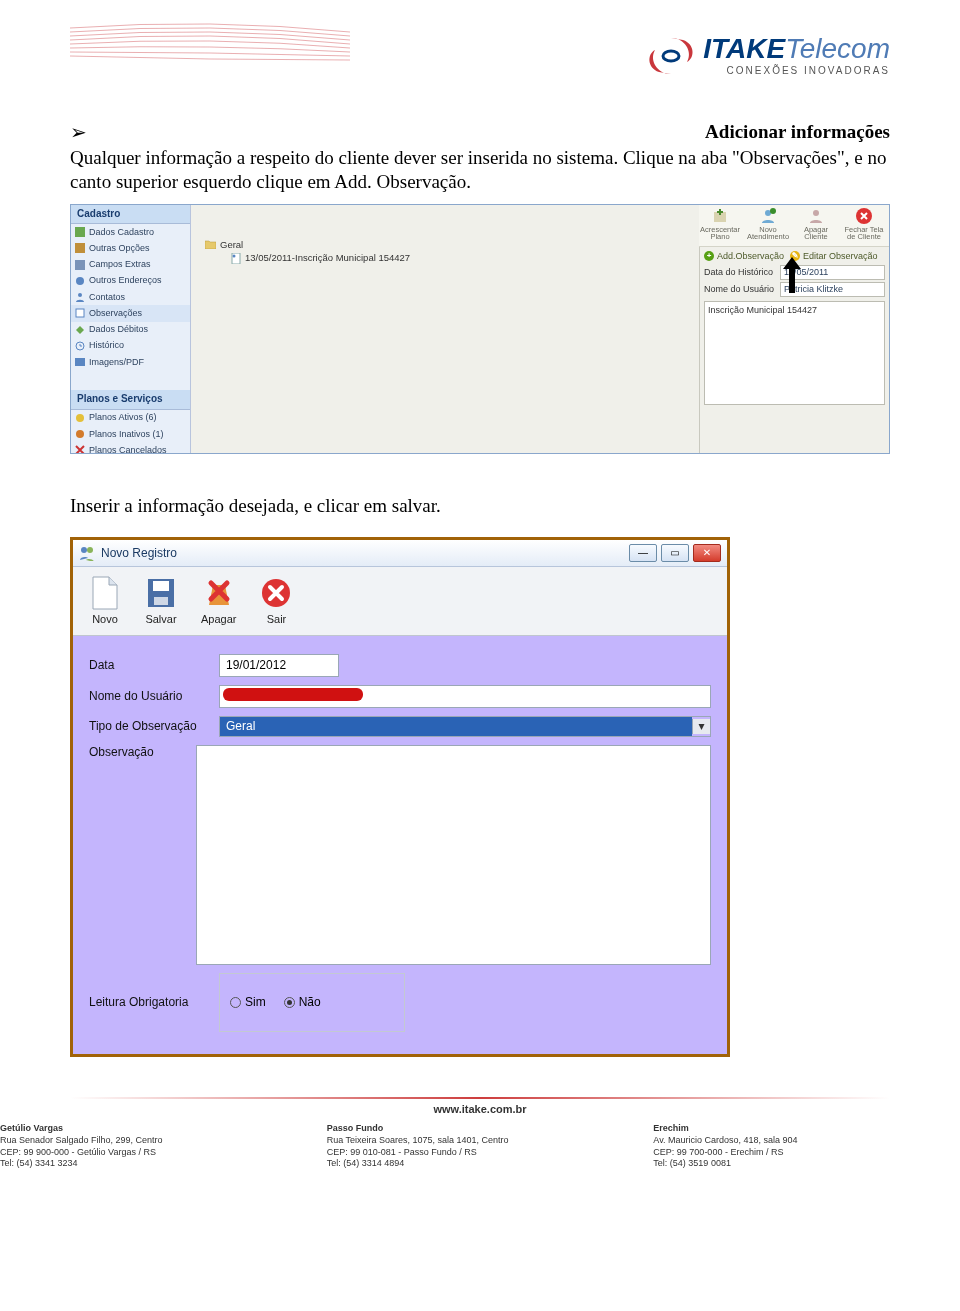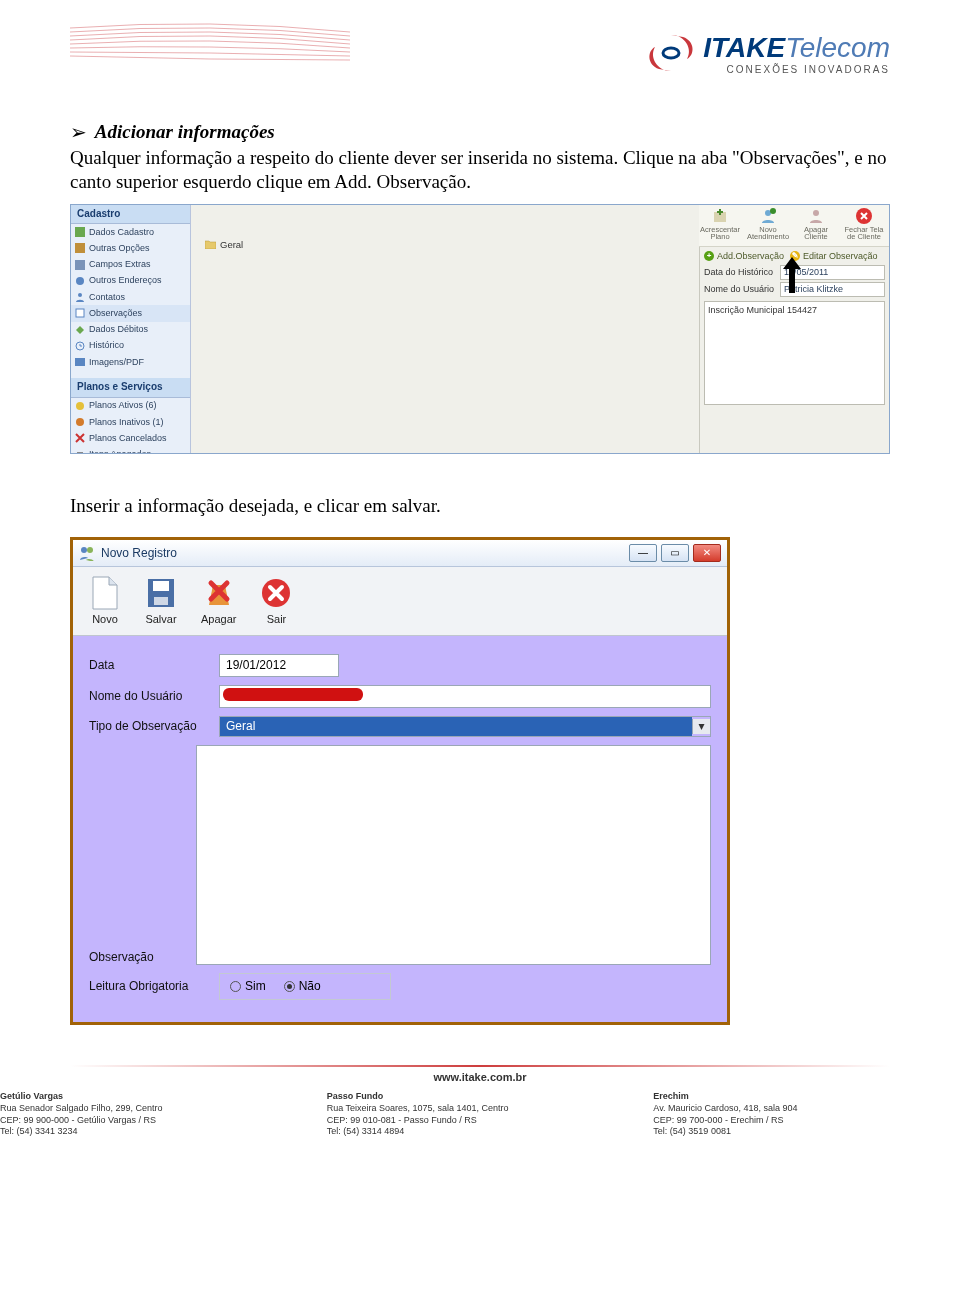--- a/index.html
+++ b/index.html
@@ -2,33 +2,33 @@
 <html><head>
 <meta charset="utf-8">
 <style>
   * { box-sizing: border-box; margin: 0; padding: 0; }
   body { font-family: Arial, sans-serif; background: #fff; width: 960px; margin: 0 auto; color: #000; }
   
   
   .page-header { padding: 10px 70px 0 70px; position: relative; height: 80px; }
   .swirl { position: absolute; left: 70px; top: 18px; width: 280px; height: 50px; }
   .swirl svg { width: 100%; height: 100%; }
-  .brand { position: absolute; right: 70px; top: 23px; height: 60px; display: flex; align-items: center; }
+  .brand { position: absolute; right: 70px; top: 16px; height: 60px; display: flex; align-items: flex-end; }
   .brand-logo { width: 52px; height: 40px; margin-right: 6px; }
   .brand-text { display: flex; flex-direction: column; }
   .brand-name { font-size: 28px; font-weight: bold; font-style: italic; }
   .brand-name .b1 { color: #003a7a; }
   .brand-name .b2 { color: #4f7bb5; font-weight: normal; }
   .brand-tag { font-size: 10px; letter-spacing: 2px; color: #555; text-align: right; }
 
   
   .content { padding: 0 70px; font-family: "Times New Roman", serif; font-size: 19px; line-height: 1.25; }
   .heading-row { display:flex; align-items:flex-start; margin-top:40px;}
   .chev { font-size: 20px; color:#000; margin-right:8px; line-height:1.2;}
-  .title-center { flex:1; text-align:left;font-style:italic;}
+  .title-center { flex:1; text-align:right;}
   .bold { font-weight: bold; }
   .para { margin: 2px 0 10px 0; }
 
   
   .shot1 { border: 1px solid #8aa7cc; display: flex; font-family: "Segoe UI", Tahoma, sans-serif; font-size: 10px; background: #f2f3f0; height: 250px; margin-bottom: 40px; position: relative; overflow: hidden; }
   .s1-side { width: 120px; background: #e8eff9; border-right: 1px solid #b8c4dd; }
   .s1-grp { background: #c9ddf3; border-bottom:1px solid #a8bbd8; padding:3px 6px; font-size:10px; font-weight:bold; color:#1a3d6e;}
   .s1-item { padding: 2.5px 4px 2.5px 18px; font-size: 9px; color: #2e435f; cursor: default; position: relative; white-space:nowrap;}
   .s1-item .ic { position:absolute; left:4px; top:3px; width:10px; height:10px; }
   .s1-item.hl { background: #d8e5f6; }
@@ -69,22 +69,22 @@
   .s2-row label { width:130px; font-size:12px; color:#111;}
   .s2-in { border:1px solid #9aa7b6; padding:3px 6px; font-size:12px; background:#fff;}
   .s2-in.date { width:120px;}
   .s2-in.full { flex:1;}
   .redact { position:relative; }
   .redact::before { content:""; position:absolute; left:3px; top:2px; width:140px; height:13px; background:#d01111; border-radius:6px;}
   .s2-select { flex:1; border:1px solid #9aa7b6; display:flex; align-items:center;}
   .s2-select .sv { flex:1; padding:2px 6px; background:#2a63b5; color:#fff; font-size:12px;}
   .s2-select .sarrow { width:18px; text-align:center; color:#333; background:#e7eaef; border-left:1px solid #9aa7b6;}
   .s2-ta { width:100%; height:220px; border:1px solid #9aa7b6; background:#fff; margin-left:0;}
-  .s2-ta-row { align-items:flex-end;}
-  .s2-radio-row { display:flex; align-items:flex-start; gap:18px; border:1px solid #c3c9d2; padding:5px 10px; width:172px;}
+  .s2-ta-row { align-items:flex-start;}
+  .s2-radio-row { display:flex; align-items:flex-start; gap:18px; border:1px solid #c3c9d2; padding:21px 10px; width:186px;}
   .s2-radio { display:flex; align-items:center; gap:4px; font-size:12px;}
   .s2-radio .rc { width:11px; height:11px; border:1px solid #555; border-radius:50%; display:flex; align-items:center; justify-content:center;}
   .s2-radio .rc.checked::after { content:""; width:5px; height:5px; background:#333; border-radius:50%;}
 
   
   .footer-rule { margin: 40px 70px 4px 70px; height:2px; background: linear-gradient(90deg, rgba(200,40,40,0)0%, rgba(200,40,40,0.9)50%, rgba(200,40,40,0)100%);}
   .footer-url { text-align:center; font-size:11px; font-weight:bold; color:#333; margin-bottom:8px;}
   .footer-cols { display:flex; padding:0 0 10px 0; font-size:9px; color:#333; gap:20px;}
   .fcol { flex:1;}
   .fcol .fc-title { font-weight:bold; margin-bottom:1px;}
@@ -208,21 +208,21 @@
       <div class="s1-item"><svg class="ic" viewBox="0 0 10 10">
             <path d="M5 1l4 4-4 4-4-4z" fill="#6aa84f"></path>
           </svg><span>Dados Débitos</span></div>
       <div class="s1-item"><svg class="ic" viewBox="0 0 10 10">
             <circle cx="5" cy="5" r="4" fill="none" stroke="#5a86c2"></circle>
             <path d="M5 3v2h2" stroke="#5a86c2" fill="none"></path>
           </svg><span>Histórico</span></div>
       <div class="s1-item"><svg class="ic" viewBox="0 0 10 10">
             <rect width="10" height="8" y="1" fill="#5a86c2"></rect>
           </svg><span>Imagens/PDF</span></div>
-      <div class="s1-grp" style="margin-top:8px">Planos e Serviços</div>
+      <div class="s1-grp" style="margin-top:20px">Planos e Serviços</div>
       <div class="s1-item"><svg class="ic" viewBox="0 0 10 10">
             <circle cx="5" cy="5" r="4" fill="#e4c03a"></circle>
           </svg><span>Planos Ativos (6)</span></div>
       <div class="s1-item"><svg class="ic" viewBox="0 0 10 10">
             <circle cx="5" cy="5" r="4" fill="#d37b2c"></circle>
           </svg><span>Planos Inativos (1)</span></div>
       <div class="s1-item"><svg class="ic" viewBox="0 0 10 10">
             <path d="M1 1l8 8M9 1l-8 8" stroke="#c33" stroke-width="2"></path>
           </svg><span>Planos Cancelados</span></div>
       <div class="s1-item"><svg class="ic" viewBox="0 0 10 10">
@@ -235,20 +235,27 @@
       <path d="M2 7 L12 2 L12 5 L48 5 L48 9 L12 9 L12 12 Z" fill="#000"></path>
     </svg>
 
     <div class="s1-main">
       <div class="s1-tree">
         <div class="s1-tree-row">
           <svg class="folder-ic" viewBox="0 0 11 10">
               <path d="M0 2h4l1 1h6v7H0z" fill="#e6c96b" stroke="#b89a3a" stroke-width="0.5"></path>
             </svg>
           <span>Geral</span>
+        </div>
+        <div class="s1-tree-row s1-tree-sub">
+          <svg class="page-ic" viewBox="0 0 10 11">
+              <rect x="1" y="0" width="8" height="11" fill="#fff" stroke="#8aa"></rect>
+              <circle cx="3" cy="3" r="1.5" fill="#5a86c2"></circle>
+            </svg>
+          <span>13/05/2011-Inscrição Municipal 154427</span>
         </div>
       </div>
     </div>
 
     <div class="s1-right">
       <div class="s1-rtop">
         <div class="gbtn">
             <span class="dot">+</span>
             <span>Add.Observação</span>
           </div>

